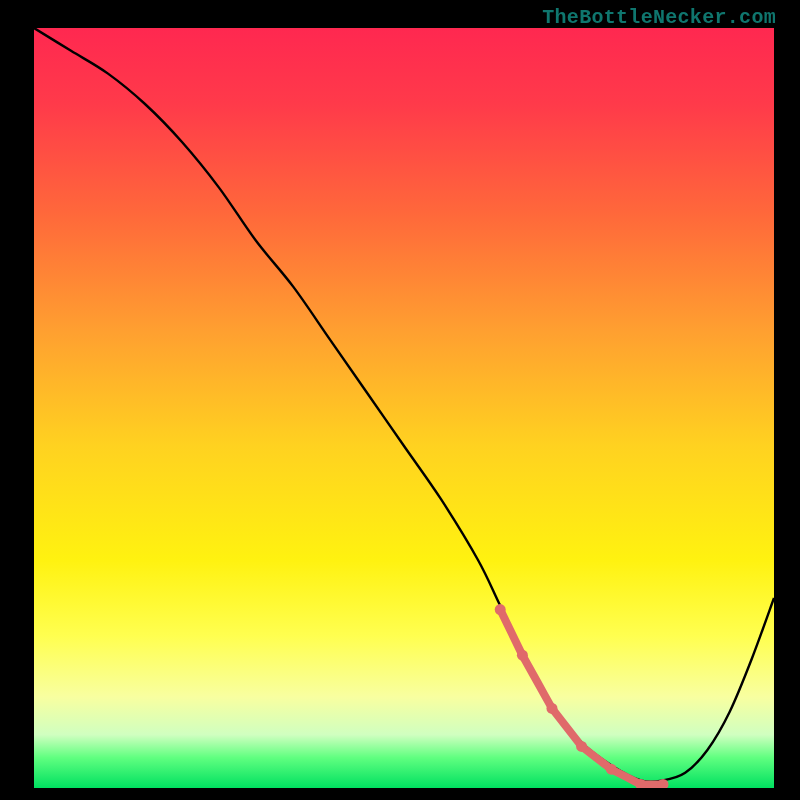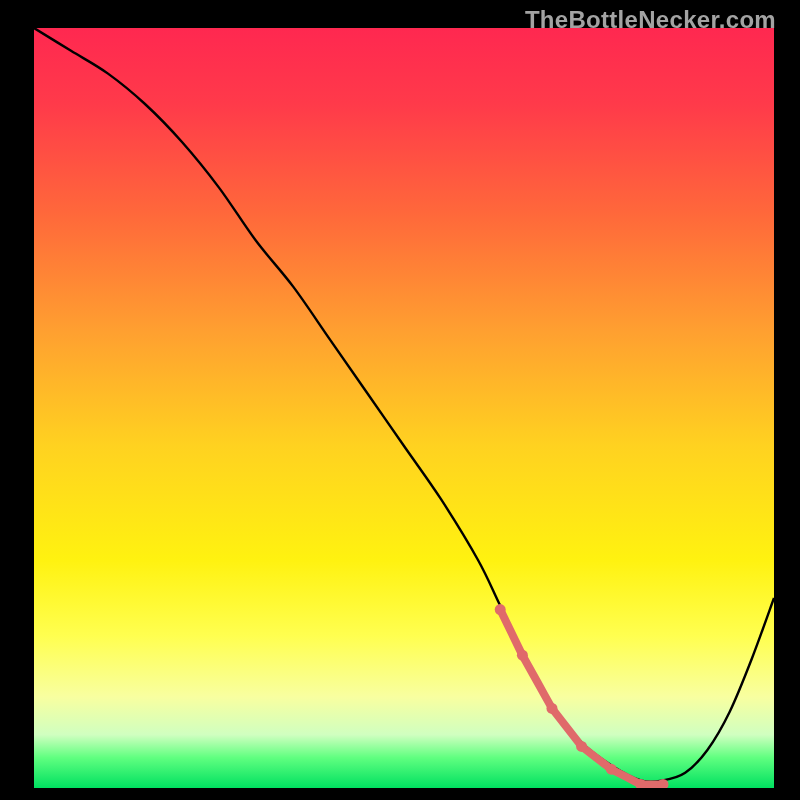--- a/index.html
+++ b/index.html
@@ -36,24 +36,24 @@
       #f8ffa0 88%,
       #d0ffc0 93%,
       #60ff80 96%,
       #00e060 100%
     );
   }
   .attribution {
     position: absolute;
     top: 6px;
     right: 24px;
-    font-family: Liberation Sans, sans-serif;
-    font-size: 24px;
+    font-family: Liberation Mono, monospace;
+    font-size: 20px;
     font-weight: 600;
-    color: #a3a3a3;
+    color: #0f766e;
     letter-spacing: 0.3px;
   }
   svg.overlay {
     position: absolute;
     left: 0;
     top: 0;
     width: 740px;
     height: 760px;
   }
 </style>

